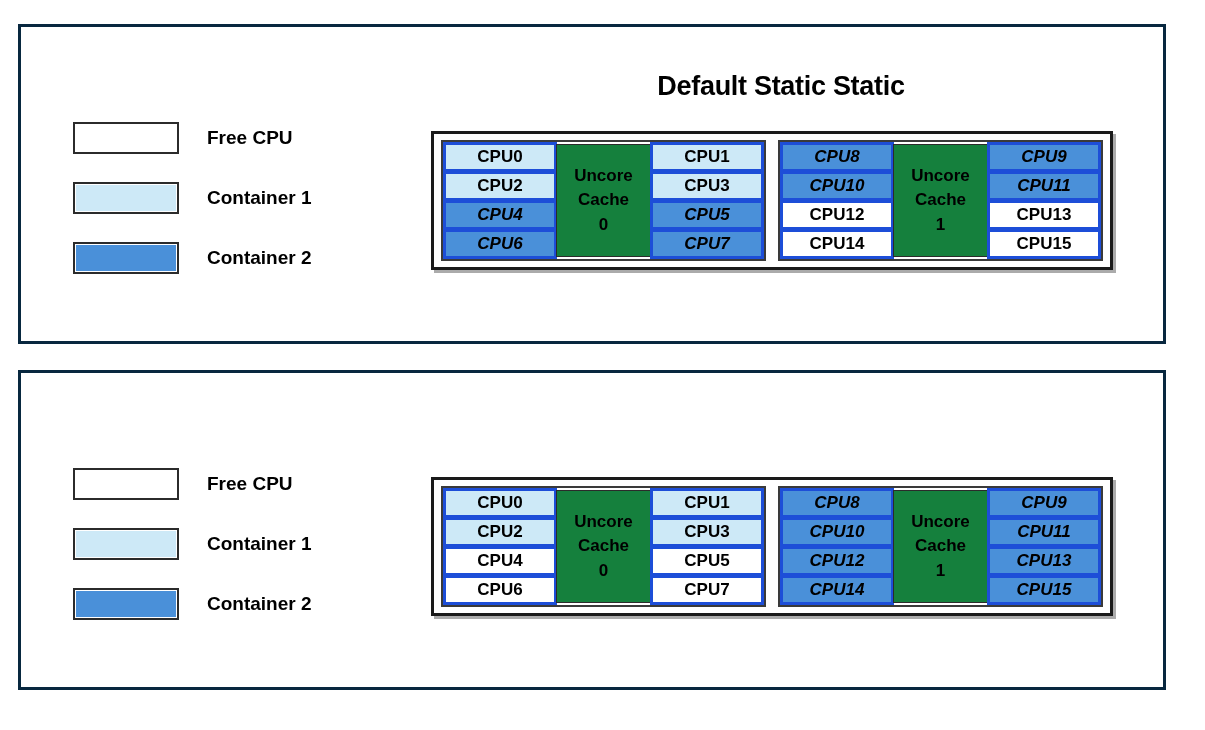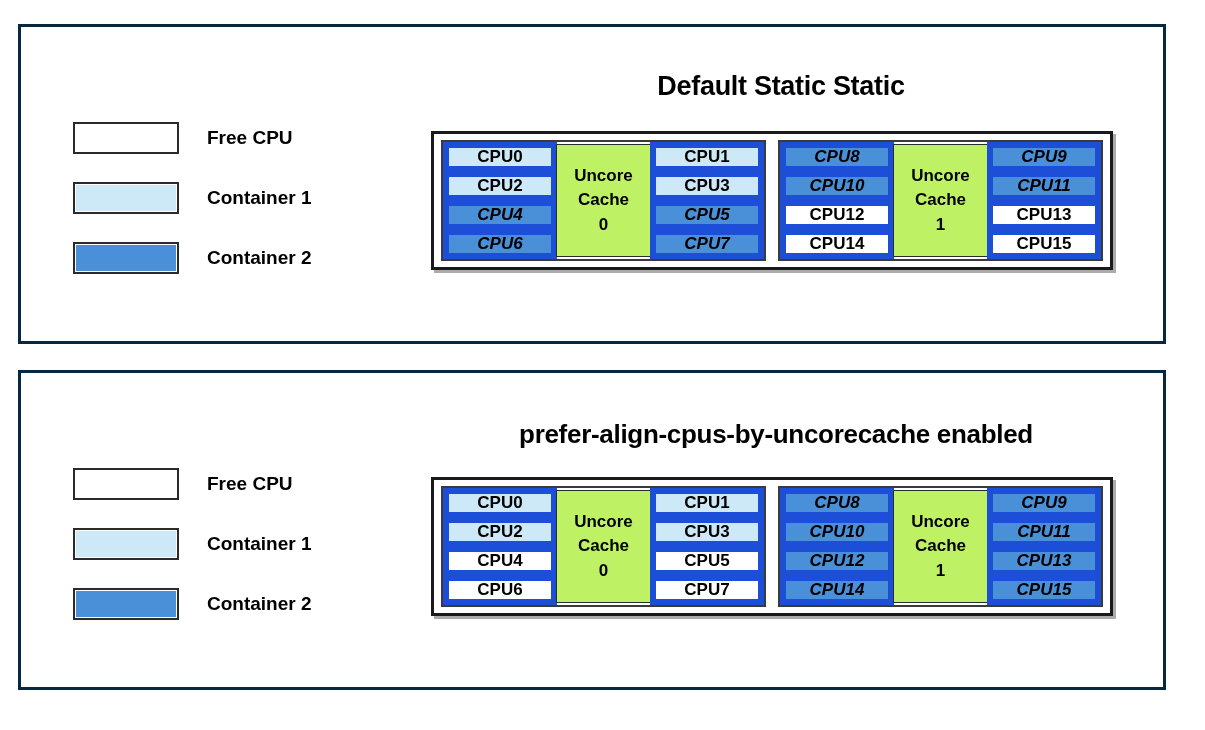--- a/index.html
+++ b/index.html
@@ -97,36 +97,36 @@
     flex: 1;
   }
   .cpu-col {
     display: flex;
     flex-direction: column;
     width: 114px;
     flex: none;
   }
   .cpu-cell {
     height: 30px;
-    border: 6px solid #1d4ed8;
+    border: 3px solid #1d4ed8;
     box-sizing: border-box;
     display: flex;
     align-items: center;
     justify-content: center;
     font-size: 17px;
     font-weight: bold;
     color: #000000;
     margin: -1px 0 0 0;
   }
   .cpu-cell:first-child { margin-top: 0; }
   .cache-col {
     flex: 1;
     border: 1px solid #2b2b2b;
     box-sizing: border-box;
-    background: #bef264;
+    background: #15803d;
     display: flex;
     flex-direction: column;
     align-items: center;
     justify-content: center;
     font-size: 17px;
     font-weight: bold;
     color: #000000;
     line-height: 1.42;
     margin: 2px -1px;
   }
@@ -194,21 +194,20 @@
         <div class="cpu-cell fill-c2">CPU9</div>
         <div class="cpu-cell fill-c2">CPU11</div>
         <div class="cpu-cell fill-free">CPU13</div>
         <div class="cpu-cell fill-free">CPU15</div>
       </div>
     </div>
   </div>
 </div>
 
 <div class="panel" id="panel-bottom">
-  <div class="panel-title">prefer-align-cpus-by-uncorecache enabled</div>
 
   <div class="legend">
     <div class="legend-row">
       <div class="legend-swatch fill-free"></div>
       <div class="legend-label">Free CPU</div>
     </div>
     <div class="legend-row">
       <div class="legend-swatch fill-c1"></div>
       <div class="legend-label">Container 1</div>
     </div>

